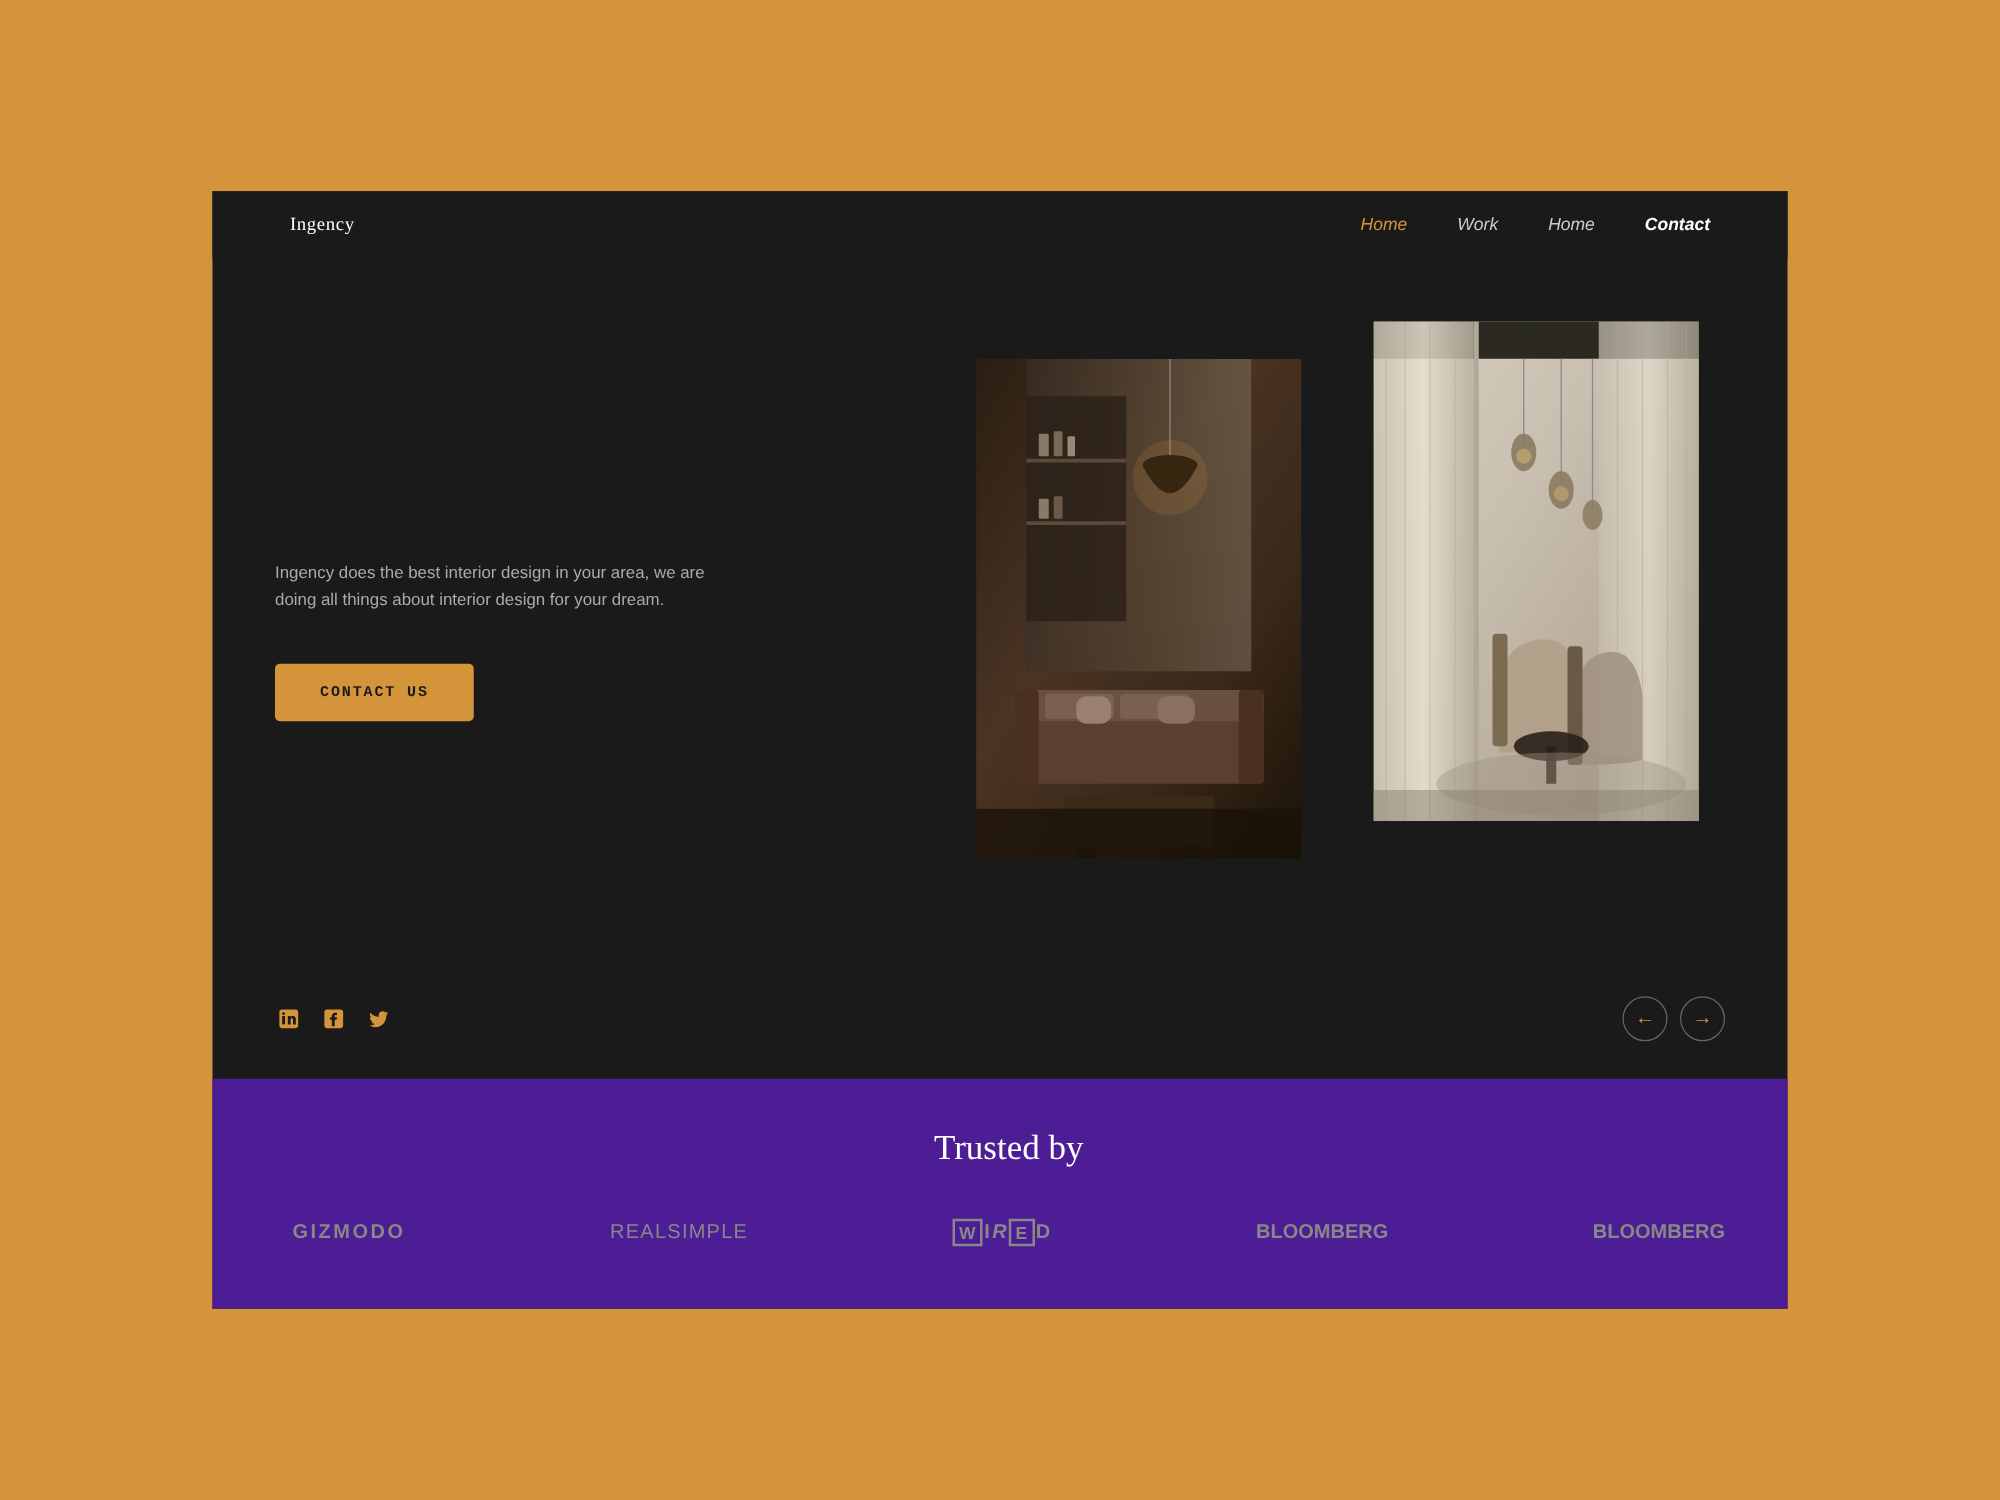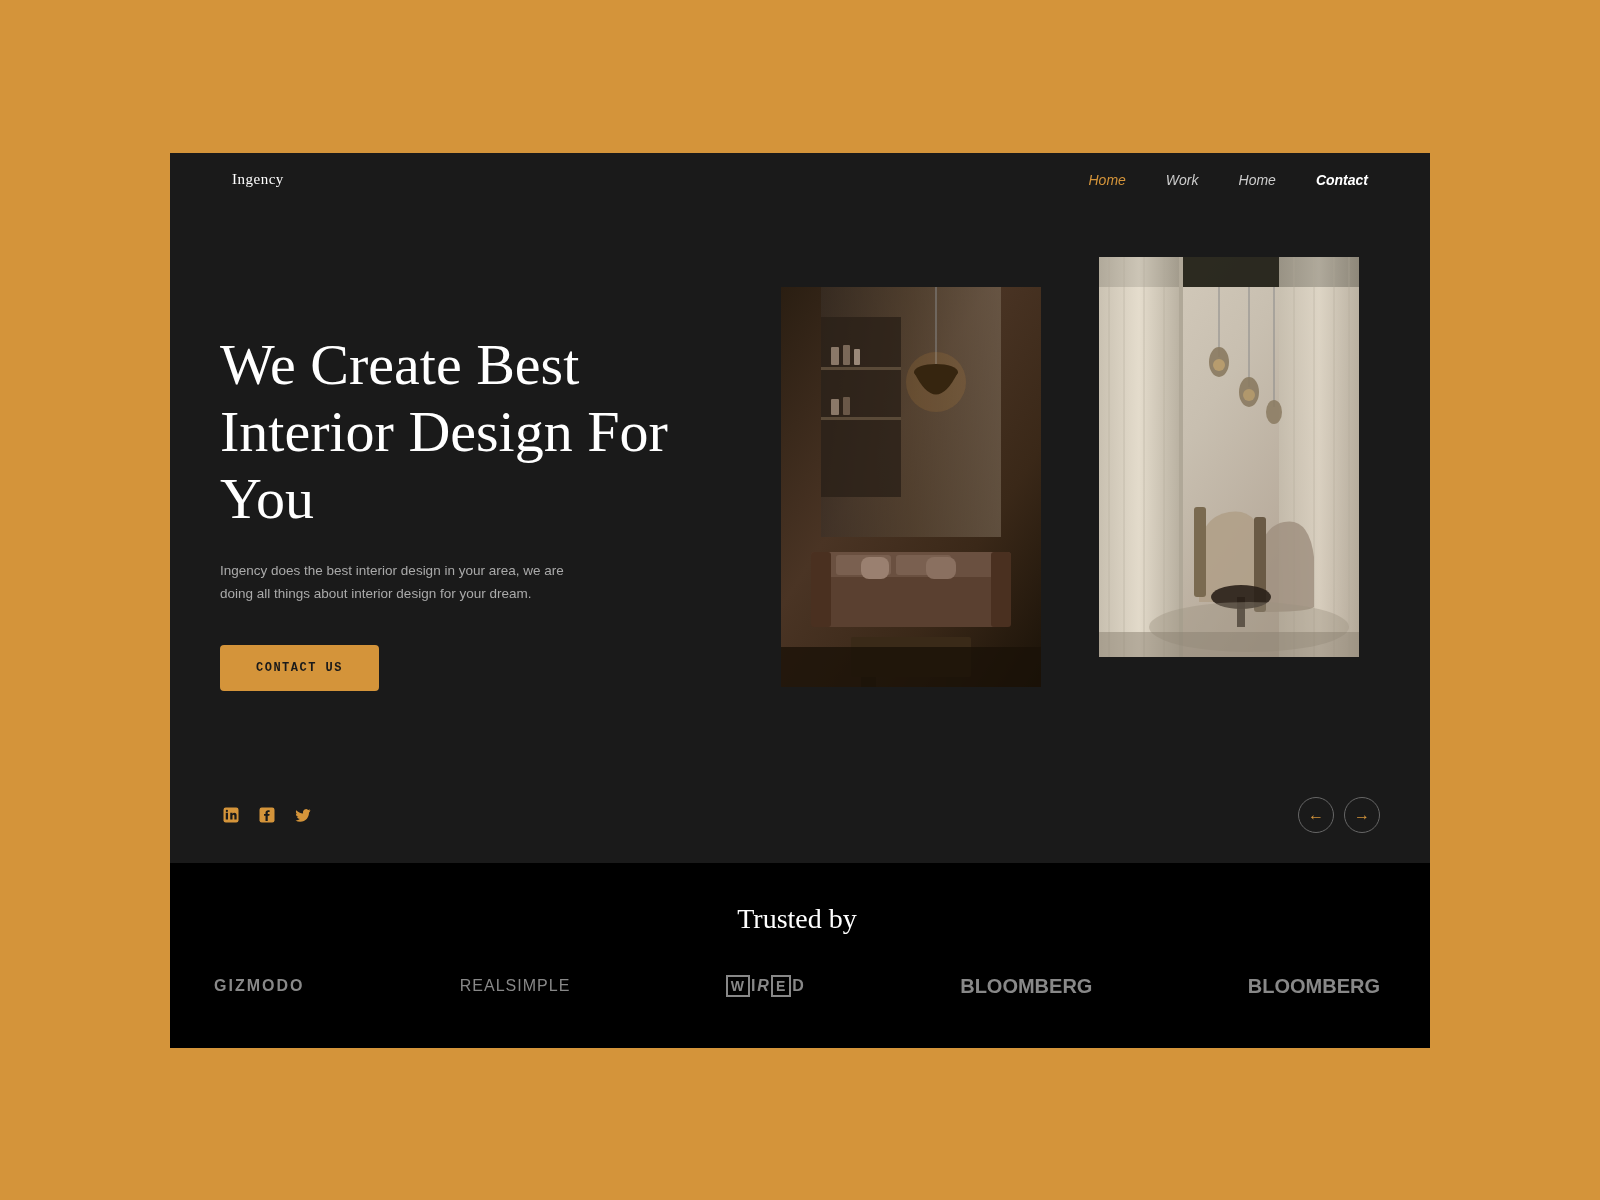--- a/index.html
+++ b/index.html
@@ -177,22 +177,22 @@
       display: flex;
       align-items: center;
       justify-content: center;
       cursor: pointer;
       color: #D4943A;
       font-size: 16px;
     }
 
     
     .trusted-section {
-      background: #000000;
-      padding: 40px 50px 50px 44px;
+      background: #4c1d95;
+      padding: 40px 50px 50px 64px;
       text-align: center;
     }
 
     .trusted-title {
       color: #ffffff;
       font-family: Georgia, serif;
       font-size: 28px;
       font-weight: normal;
       margin-bottom: 40px;
     }
@@ -213,21 +213,21 @@
       letter-spacing: 2px;
       text-transform: uppercase;
     }
 
     .brand-logo.realsimple {
       font-weight: 400;
       letter-spacing: 1px;
     }
 
     .brand-logo.bloomberg {
-      font-size: 20px;
+      font-size: 16px;
       font-weight: bold;
       letter-spacing: 0px;
     }
 
     .wired-logo {
       display: inline-flex;
       align-items: center;
       gap: 1px;
       color: #888888;
       font-size: 16px;
@@ -261,21 +261,20 @@
         <a href="#">Home</a>
       </li>
       <li>
         <a href="#" class="bold">Contact</a>
       </li>
     </ul>
   </nav>
 
   <section class="hero">
     <div class="hero-left">
-      <h1 class="hero-title">We Create Best Interior Design For You</h1>
       <p class="hero-subtitle">Ingency does the best interior design in your area, we are doing  all things about interior design for your dream.</p>
       <button class="contact-btn">CONTACT US</button>
     </div>
 
     <div class="hero-images">
 
       <div class="img-card img-card-1">
         <svg width="100%" height="400" viewBox="0 0 260 400" xmlns="http://www.w3.org/2000/svg">
           <defs>
             <linearGradient id="bg1" x1="0%" y1="0%" x2="100%" y2="100%">

